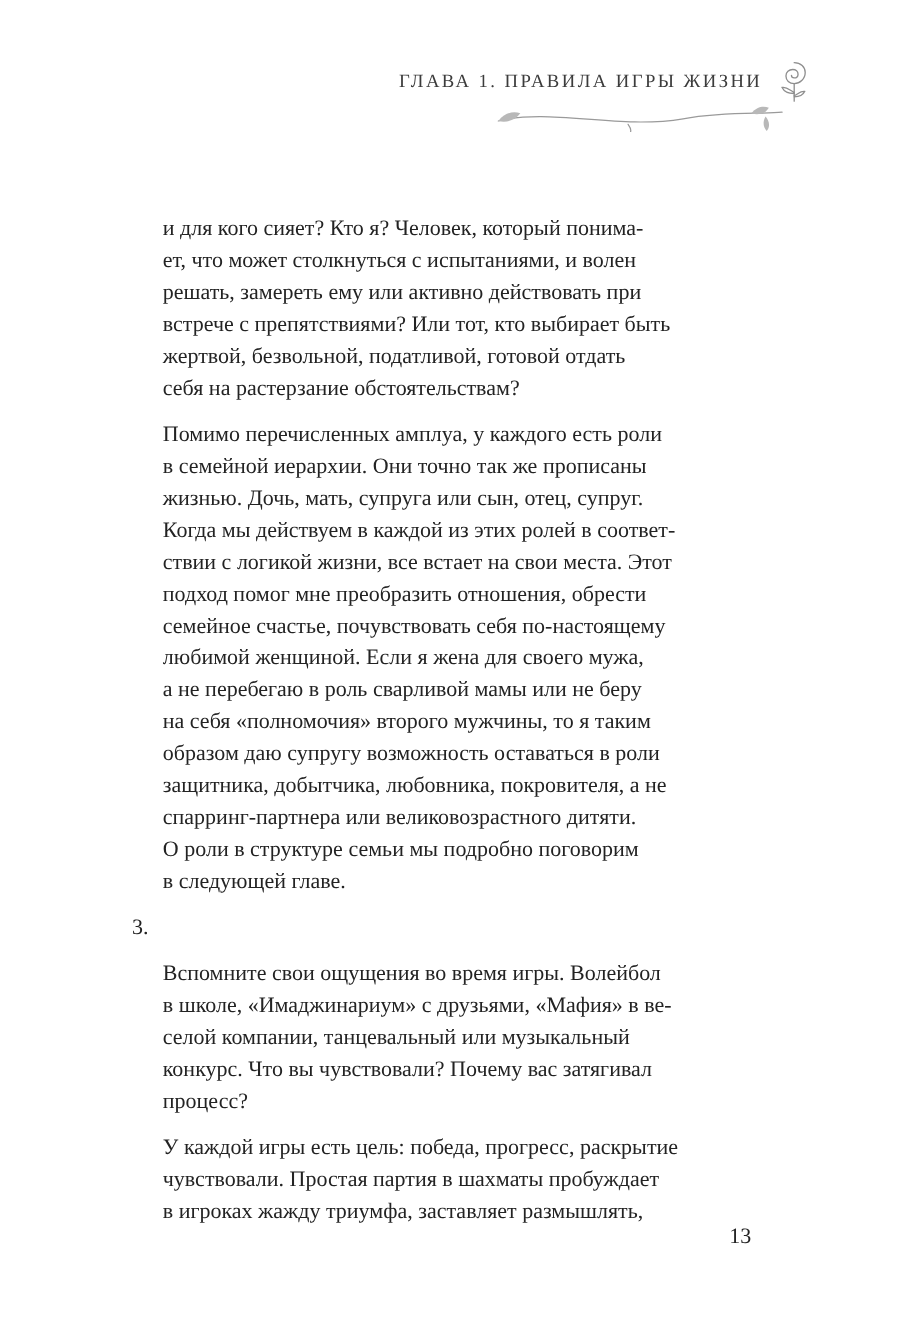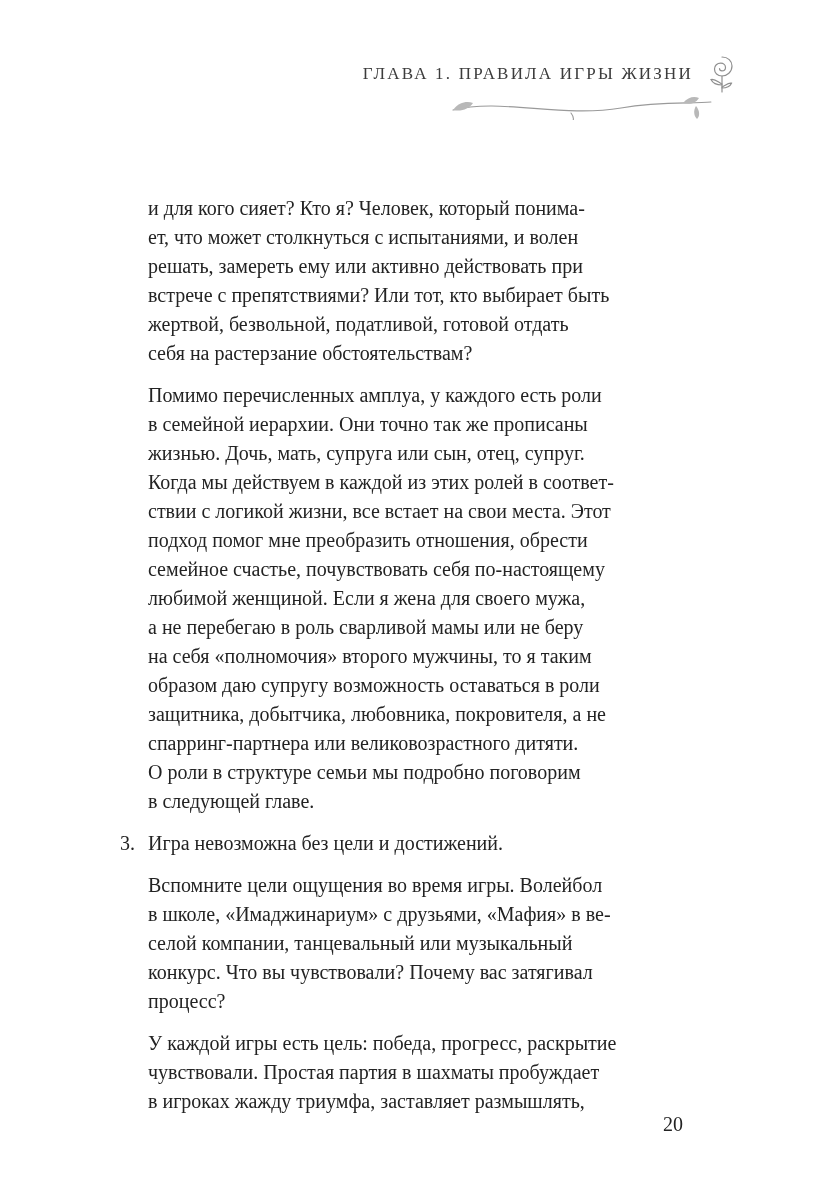--- a/index.html
+++ b/index.html
@@ -134,31 +134,30 @@
 а не перебегаю в роль сварливой мамы или не беру
 на себя «полномочия» второго мужчины, то я таким
 образом даю супругу возможность оставаться в роли
 защитника, добытчика, любовника, покровителя, а не
 спарринг-партнера или великовозрастного дитяти.
 О роли в структуре семьи мы подробно поговорим
 в следующей главе.</p>
 
     <div class="numbered-item">
       <span class="marker">3.</span>
-      <p class="item-text">Игра невозможна без цели и достижений.</p>
     </div>
 
-    <p>Вспомните цели ощущения во время игры. Волейбол
+    <p>Вспомните свои ощущения во время игры. Волейбол
 в школе, «Имаджинариум» с друзьями, «Мафия» в ве-
 селой компании, танцевальный или музыкальный
 конкурс. Что вы чувствовали? Почему вас затягивал
 процесс?</p>
 
     <p>У каждой игры есть цель: победа, прогресс, раскрытие
 чувствовали. Простая партия в шахматы пробуждает
 в игроках жажду триумфа, заставляет размышлять,</p>
   </main>
 
   <footer>
-    <span class="page-number">20</span>
+    <span class="page-number">13</span>
   </footer>
 
 </div>
 
 </body></html>

